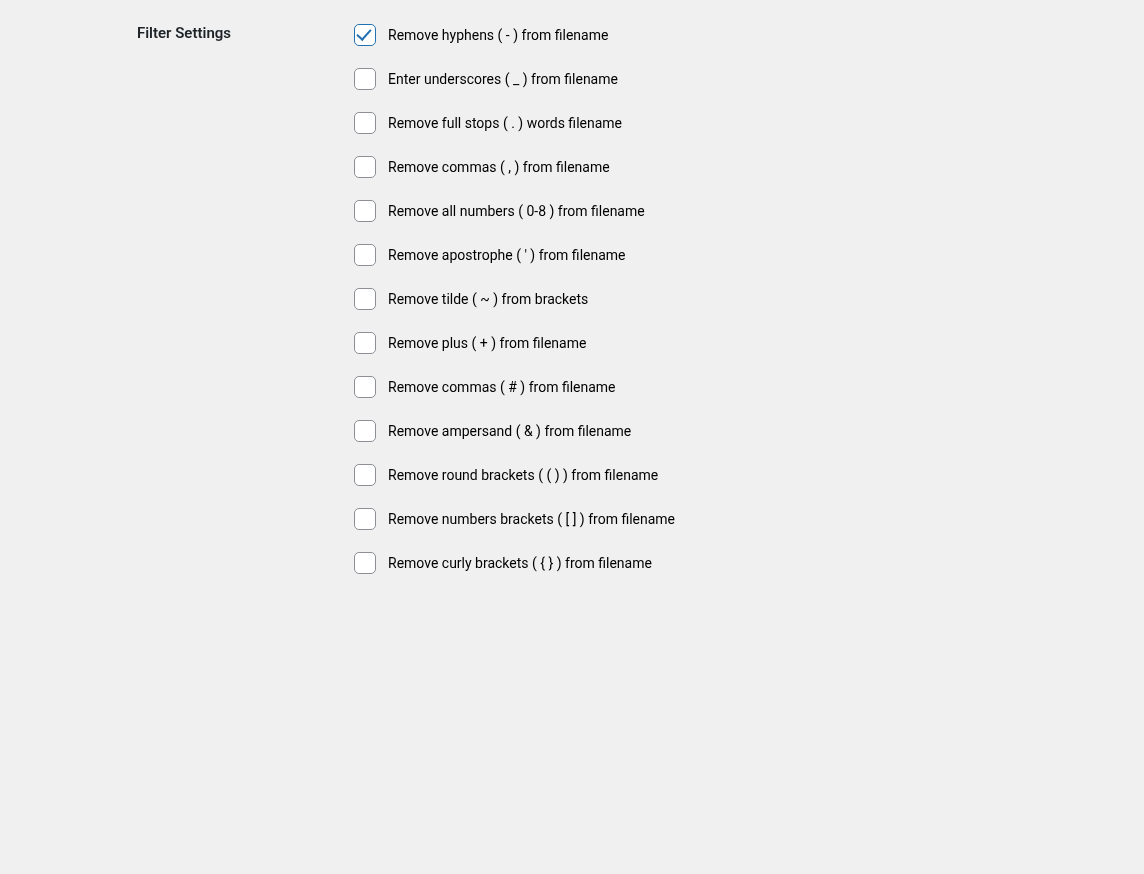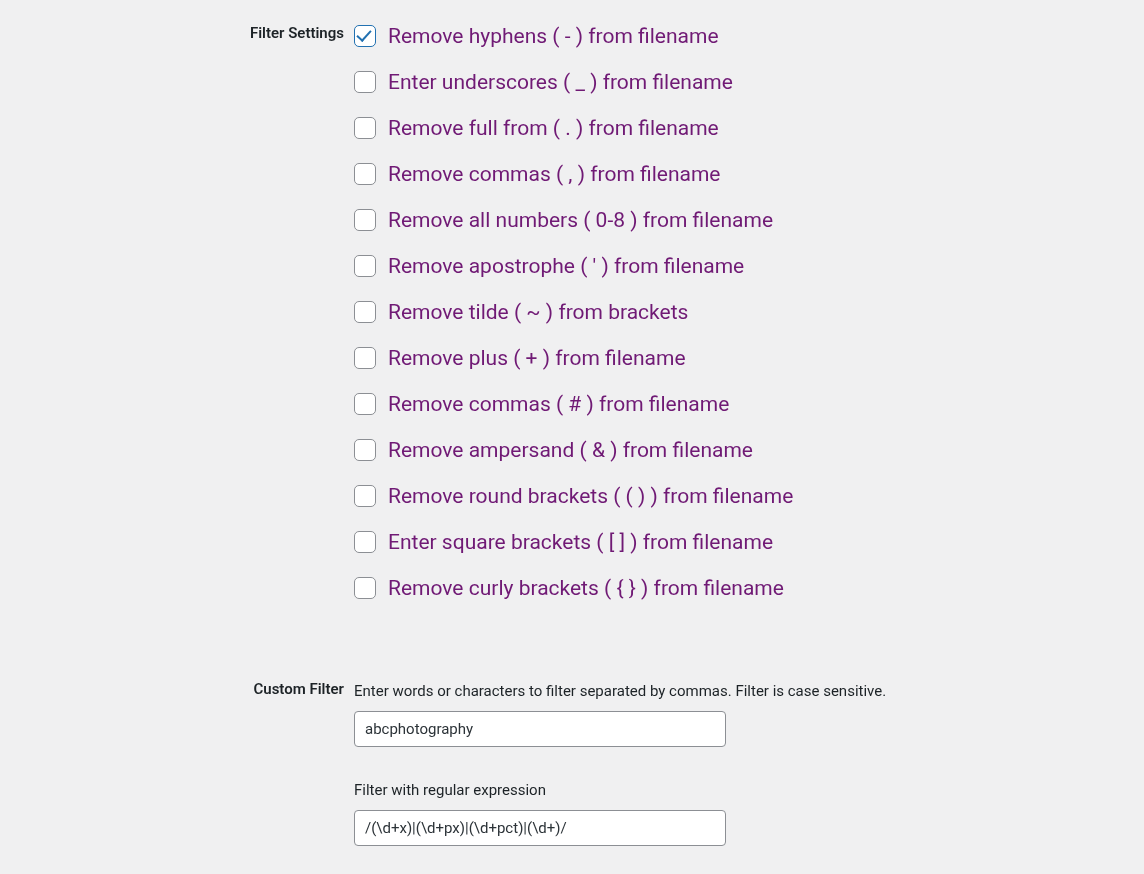--- a/index.html
+++ b/index.html
@@ -9,39 +9,39 @@
       background: #f0f0f1;
       font-family: -apple-system, BlinkMacSystemFont, "Segoe UI", Roboto, sans-serif;
       font-size: 14px;
       color: #1d2327;
     }
     .form-table {
       width: 100%;
       border-collapse: collapse;
     }
     .form-table th {
-      text-align: right;
+      text-align: center;
       vertical-align: top;
       padding: 0 10px 20px 0;
       width: 330px;
       font-weight: 600;
       font-size: 15px;
       color: #1d2327;
     }
     .form-table td {
       vertical-align: top;
       padding: 0 10px 20px 0;
     }
     .checkbox-row {
       display: flex;
       align-items: center;
       margin-bottom: 22px;
     }
     .checkbox-row:last-child {
-      margin-bottom: 12px;
+      margin-bottom: 4px;
     }
     .wp-checkbox {
       appearance: none;
       -webkit-appearance: none;
       width: 22px;
       height: 22px;
       border: 1px solid #8c8f94;
       border-radius: 5px;
       background: #fff;
       margin: 0 12px 0 0;
@@ -57,22 +57,22 @@
       position: absolute;
       left: 5px;
       top: 1px;
       width: 6px;
       height: 12px;
       border: solid #2271b1;
       border-width: 0 2.5px 2.5px 0;
       transform: rotate(42deg);
     }
     .checkbox-label {
-      font-size: 21px;
-      color: #701a75;
+      font-size: 14px;
+      color: #000000;
       cursor: pointer;
     }
     .field-description {
       font-size: 15px;
       color: #1d2327;
       margin-bottom: 8px;
       line-height: 1.5;
     }
     .text-input {
       width: 372px;
@@ -106,21 +106,21 @@
           <div class="checkbox-row">
             <input type="checkbox" class="wp-checkbox" id="fopt-0" checked="" style="">
             <label class="checkbox-label" for="fopt-0">Remove hyphens ( - ) from filename</label>
           </div>
           <div class="checkbox-row">
             <input type="checkbox" class="wp-checkbox" id="fopt-1" style="">
             <label class="checkbox-label" for="fopt-1">Enter underscores ( _ ) from filename</label>
           </div>
           <div class="checkbox-row">
             <input type="checkbox" class="wp-checkbox" id="fopt-2" style="">
-            <label class="checkbox-label" for="fopt-2">Remove full from ( . ) from filename</label>
+            <label class="checkbox-label" for="fopt-2">Remove full stops ( . ) words filename</label>
           </div>
           <div class="checkbox-row">
             <input type="checkbox" class="wp-checkbox" id="fopt-3" style="">
             <label class="checkbox-label" for="fopt-3">Remove commas ( , ) from filename</label>
           </div>
           <div class="checkbox-row">
             <input type="checkbox" class="wp-checkbox" id="fopt-4" style="">
             <label class="checkbox-label" for="fopt-4">Remove all numbers ( 0-8 ) from filename</label>
           </div>
           <div class="checkbox-row">
@@ -142,38 +142,25 @@
           <div class="checkbox-row">
             <input type="checkbox" class="wp-checkbox" id="fopt-9" style="">
             <label class="checkbox-label" for="fopt-9">Remove ampersand ( &amp; ) from filename</label>
           </div>
           <div class="checkbox-row">
             <input type="checkbox" class="wp-checkbox" id="fopt-10" style="">
             <label class="checkbox-label" for="fopt-10">Remove round brackets ( ( ) ) from filename</label>
           </div>
           <div class="checkbox-row">
             <input type="checkbox" class="wp-checkbox" id="fopt-11" style="">
-            <label class="checkbox-label" for="fopt-11">Enter square brackets ( [ ] ) from filename</label>
+            <label class="checkbox-label" for="fopt-11">Remove numbers brackets ( [ ] ) from filename</label>
           </div>
           <div class="checkbox-row">
             <input type="checkbox" class="wp-checkbox" id="fopt-12" style="">
             <label class="checkbox-label" for="fopt-12">Remove curly brackets ( { } ) from filename</label>
           </div>
         </td>
     </tr>
     <tr>
         <td colspan="2" class="section-spacer"></td>
       </tr>
-    <tr>
-      <th>Custom Filter</th>
-      <td>
-        <div class="field-block">
-          <div class="field-description">Enter words or characters to filter separated by commas. Filter is case sensitive.</div>
-          <input type="text" class="text-input" value="abcphotography" style="">
-        </div>
-        <div class="field-block">
-          <div class="field-description">Filter with regular expression</div>
-          <input type="text" class="text-input" value="/(\d+x)|(\d+px)|(\d+pct)|(\d+)/" style="">
-        </div>
-      </td>
-    </tr>
   </tbody>
 </table>
 
 </body></html>

